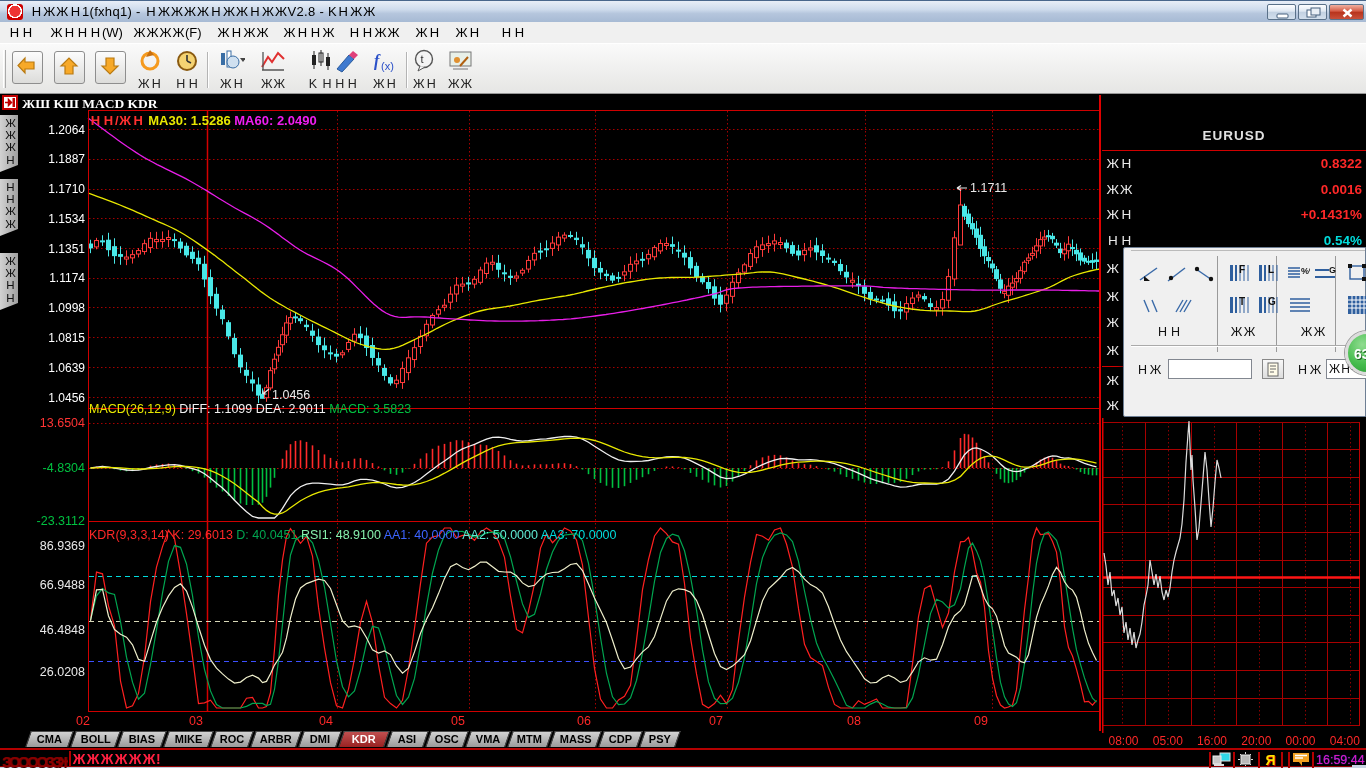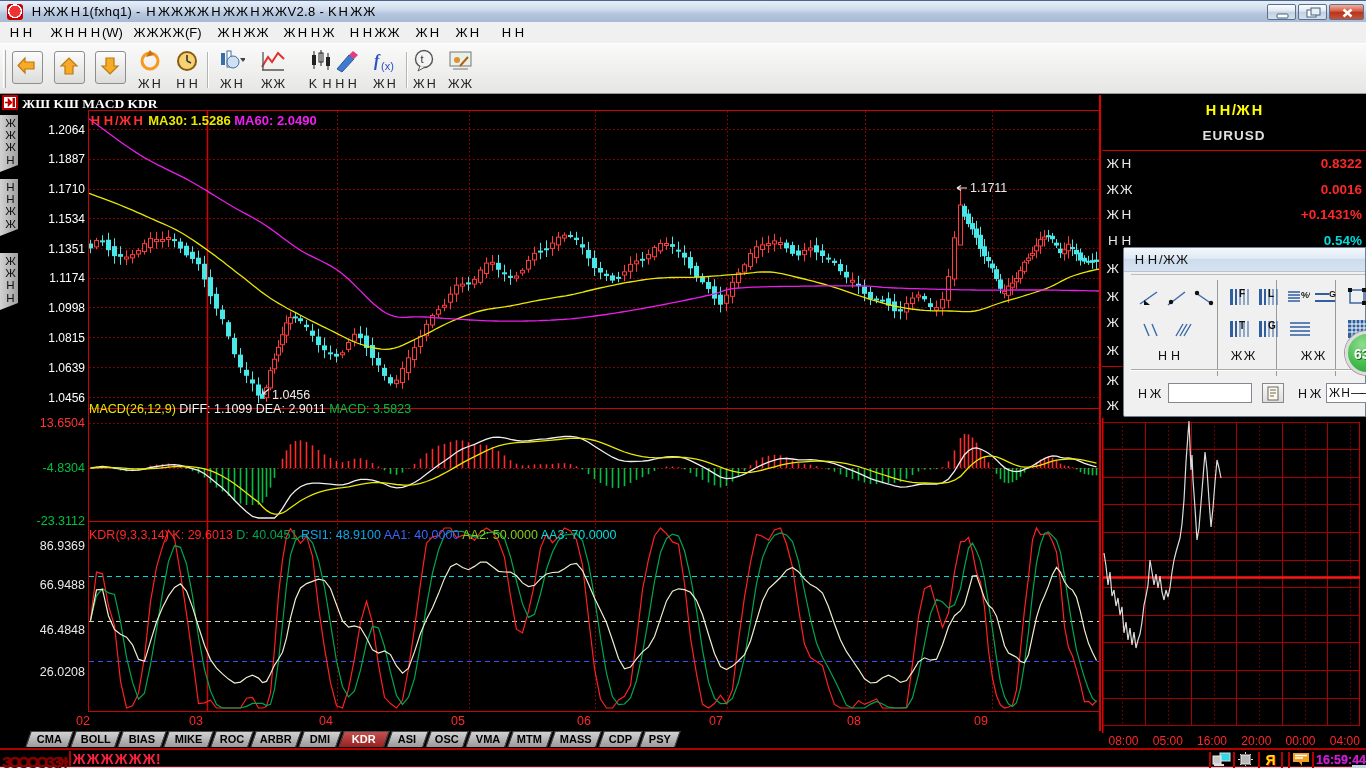--- a/index.html
+++ b/index.html
@@ -749,28 +749,27 @@
     <text x="716" y="630" fill="#ff2828" font-size="12.5px" text-anchor="middle" font-weight="normal" font-family="&quot;Liberation Sans&quot;,sans-serif">07</text>
     <text x="854" y="630" fill="#ff2828" font-size="12.5px" text-anchor="middle" font-weight="normal" font-family="&quot;Liberation Sans&quot;,sans-serif">08</text>
     <text x="981" y="630" fill="#ff2828" font-size="12.5px" text-anchor="middle" font-weight="normal" font-family="&quot;Liberation Sans&quot;,sans-serif">09</text>
     <path d="M 957,93 h 10 M 957,93 l 4,-2.5 m -4,2.5 l 4,2.5" stroke="#e8e8e8" stroke-width="1.2" fill="none"></path>
     <text x="970" y="97" fill="#e8e8e8" font-size="12.5px" text-anchor="start" font-weight="normal" font-family="&quot;Liberation Sans&quot;,sans-serif">1.1711</text>
     <path d="M 263,299 L 269,294 M 263,299 l 3.5,0 m -3.5,0 l 0,-3.5" stroke="#e8e8e8" stroke-width="1.2" fill="none"></path>
     <text x="272" y="304" fill="#e8e8e8" font-size="12.5px" text-anchor="start" font-weight="normal" font-family="&quot;Liberation Sans&quot;,sans-serif">1.0456</text>
   </svg>
 <div style="position:absolute;left:89px;top:113px;font-size:13px;font-weight:bold"><span style="color:#ff3030"><span class="g" style="width:13px">Н</span><span class="g" style="width:13px">Н</span>/<span class="g" style="width:13px">Ж</span><span class="g" style="width:13px">Н</span></span> <span style="color:#e8e800">MA30: 1.5286</span> <span style="color:#f01ef0">MA60: 2.0490</span></div>
 <div style="position:absolute;left:89px;top:402px;font-size:12.5px"><span style="color:#e8e800">MACD(26,12,9) </span><span style="color:#f0f0f0">DIFF: 1.1099 DEA: 2.9011 </span><span style="color:#00c040">MACD: 3.5823</span></div>
-<div style="position:absolute;left:89px;top:528px;font-size:12.5px"><span style="color:#ff2828">KDR(9,3,3,14) K: 29.6013 </span><span style="color:#00a550">D: 40.0451 </span><span style="color:#0ea5e9">RSI1: 48.9100 </span><span style="color:#3c64ff">AA1: 40.0000 </span><span style="color:#84cc16">AA2: 50.0000 </span><span style="color:#00dcdc">AA3: 70.0000</span></div>
+<div style="position:absolute;left:89px;top:528px;font-size:12.5px"><span style="color:#ff2828">KDR(9,3,3,14) K: 29.6013 </span><span style="color:#00a550">D: 40.0451 </span><span style="color:#86efac">RSI1: 48.9100 </span><span style="color:#3c64ff">AA1: 40.0000 </span><span style="color:#5eead4">AA2: 50.0000 </span><span style="color:#00dcdc">AA3: 70.0000</span></div>
 <div id="lefttabs">
 <div class="vtab" style="top:5px;height:57px"><span class="g" style="width:12px">Ж</span><span class="g" style="width:12px">Ж</span><span class="g" style="width:12px">Ж</span><span class="g" style="width:12px">Н</span></div>
 <div class="vtab" style="top:69px;height:57px"><span class="g" style="width:12px">Н</span><span class="g" style="width:12px">Н</span><span class="g" style="width:12px">Ж</span><span class="g" style="width:12px">Ж</span></div>
 <div class="vtab" style="top:143px;height:57px"><span class="g" style="width:12px">Ж</span><span class="g" style="width:12px">Ж</span><span class="g" style="width:12px">Н</span><span class="g" style="width:12px">Н</span></div>
 </div>
 <div id="rpanel">
-<div style="position:absolute;left:0;top:7px;width:100%;text-align:center;color:#ffff00;font-size:14.5px;font-weight:bold"><span class="g" style="width:14px">Н</span><span class="g" style="width:14px">Н</span>/<span class="g" style="width:14px">Ж</span><span class="g" style="width:14px">Н</span></div>
 <div style="position:absolute;left:0;top:33px;width:100%;text-align:center;color:#e0e0e0;font-size:13.5px;font-weight:bold;letter-spacing:1px">EURUSD</div>
 <div style="position:absolute;left:0;top:55px;width:100%;border-top:1px solid #d00000"></div>
 <div class="qrow" style="top:61px"><span class="g" style="width:13.5px">Ж</span><span class="g" style="width:13.5px">Н</span><span class="qv" style="color:#ff2828">0.8322</span></div>
 <div class="qrow" style="top:87px"><span class="g" style="width:13.5px">Ж</span><span class="g" style="width:13.5px">Ж</span><span class="qv" style="color:#ff2828">0.0016</span></div>
 <div class="qrow" style="top:112px"><span class="g" style="width:13.5px">Ж</span><span class="g" style="width:13.5px">Н</span><span class="qv" style="color:#ff2828">+0.1431%</span></div>
 <div class="qrow" style="top:138px"><span class="g" style="width:13.5px">Н</span><span class="g" style="width:13.5px">Н</span><span class="qv" style="color:#00dcdc">0.54%</span></div>
 <div class="qrow" style="top:166px"><span class="g" style="width:13.5px">Ж</span></div>
 <div class="qrow" style="top:194px"><span class="g" style="width:13.5px">Ж</span></div>
 <div class="qrow" style="top:220px"><span class="g" style="width:13.5px">Ж</span></div>
 <div class="qrow" style="top:248px"><span class="g" style="width:13.5px">Ж</span></div>
@@ -809,21 +808,20 @@
   </svg>
 <div style="position:absolute;left:1102px;top:734px;width:264px;height:14px;color:#ff2828;font-size:12px">
 <span style="position:absolute;left:21.5px;top:0;transform:translateX(-50%)">08:00</span>
 <span style="position:absolute;left:65.8px;top:0;transform:translateX(-50%)">05:00</span>
 <span style="position:absolute;left:110px;top:0;transform:translateX(-50%)">16:00</span>
 <span style="position:absolute;left:154.3px;top:0;transform:translateX(-50%)">20:00</span>
 <span style="position:absolute;left:198.5px;top:0;transform:translateX(-50%)">00:00</span>
 <span style="position:absolute;left:242.8px;top:0;transform:translateX(-50%)">04:00</span>
 </div>
 <div id="dlg">
-    <div class="cap"><span class="g" style="width:13px">Н</span><span class="g" style="width:13px">Н</span>/<span class="g" style="width:13px">Ж</span><span class="g" style="width:13px">Ж</span></div>
     <div class="body">
 <div style="position:absolute;left:7px;top:2px;right:0;height:110px;border-top:1px solid #bbb"></div>
 <div class="vsep" style="left:93px;top:8px;height:96px"></div>
 <div class="vsep" style="left:152px;top:8px;height:96px"></div>
 <div class="vsep" style="left:211px;top:8px;height:96px"></div>
 <div style="position:absolute;left:12px;top:16px"><svg width="24" height="20">
           <path d="M4 16 L21 4" stroke="#3a6aa8" stroke-width="1.5"></path>
           <path d="M8 17 l6 0 l-6 -5 z" fill="#111"></path>
         </svg></div>
 <div style="position:absolute;left:40px;top:16px"><svg width="24" height="20">
@@ -941,14 +939,14 @@
         <rect x="6" y="3" width="9" height="9" fill="#b8b8b8" stroke="#e8e8e8"></rect>
         <path d="M10.5 0 v2 M10.5 13 v2 M3 7.5 h2 M16 7.5 h2 M5 2 l1.5 1.5 M16 13 l-1.5 -1.5 M16 2 l-1.5 1.5 M5 13 l1.5 -1.5" stroke="#ddd"></path>
       </svg></div>
 <div class="scell" style="left:1258px;width:23px;color:#ffe000;font-weight:bold;font-size:14px;text-align:center;text-shadow:1px 1px 0 #c00000">Я</div>
 <div class="scell" style="left:1281px;width:7px"></div>
 <div class="scell" style="left:1288px;width:24px"><svg width="22" height="15">
         <rect x="3" y="1" width="16" height="9" fill="#f0a020"></rect>
         <path d="M5 3.5 h12 M5 6 h8" stroke="#fff" stroke-width="1.4"></path>
         <path d="M9 10 l3 4 l0 -4 z" fill="#f0a020"></path>
       </svg></div>
-<div class="scell" style="left:1312px;width:54px;color:#e018b8;font-size:12.5px;font-weight:bold;padding:1px 0 0 2px;text-shadow:0 0 1px #3838ff">16:59:44</div>
+<div class="scell" style="left:1312px;width:54px;color:#e018b8;font-size:12.5px;font-weight:normal;padding:1px 0 0 2px;text-shadow:0 0 1px #3838ff">16:59:44</div>
 </div>
 <div style="position:absolute;left:1352px;top:765px;width:14px;height:3px;background:#c8d4e2;z-index:40"></div>
 </body></html>

